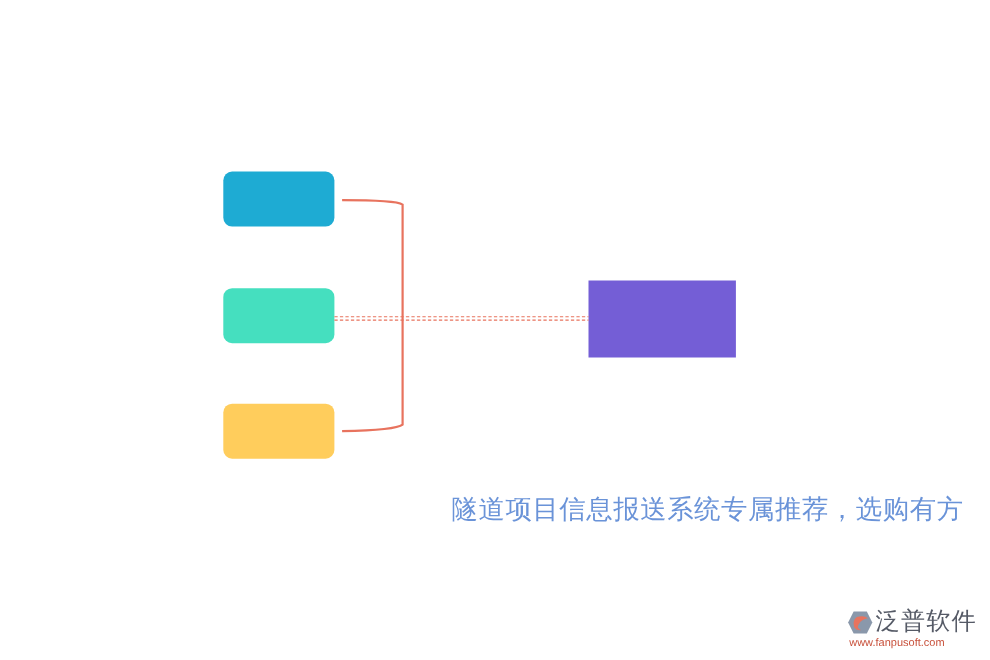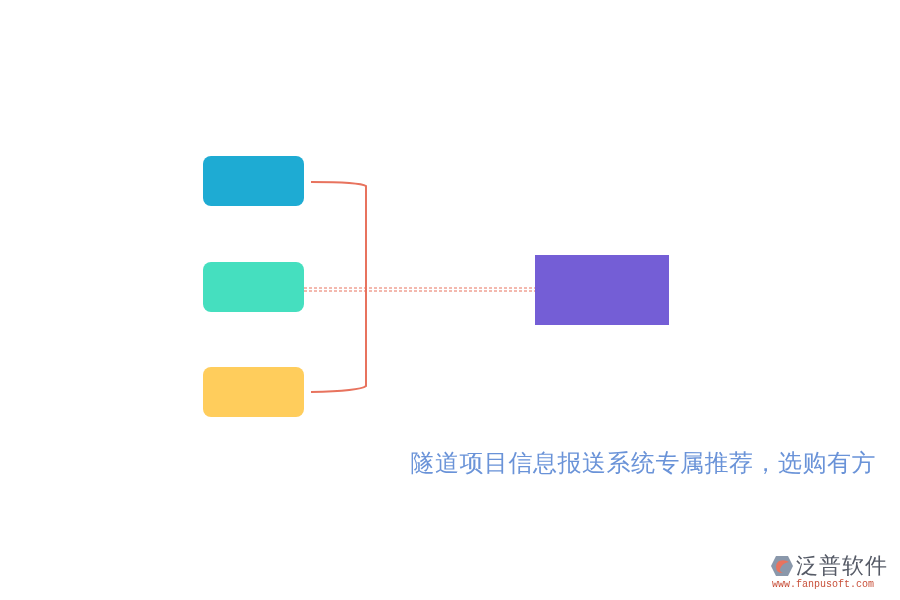--- a/index.html
+++ b/index.html
@@ -7,21 +7,21 @@
   .box { position:absolute; border-radius:8px; }
   #b1 { left:203px; top:156px; width:101px; height:50px; }
   #b2 { left:203px; top:262px; width:101px; height:50px; }
   #b3 { left:203px; top:367px; width:101px; height:50px; }
   #target { position:absolute; left:535px; top:255px; width:134px; height:70px; }
   svg.lines { position:absolute; left:0; top:0; }
   .caption { position:absolute; left:0; width:876px; top:447px; text-align:right; font-size:24px; color:#6a93d8; letter-spacing:0.5px; }
   .logo { position:absolute; left:770px; top:553px; width:125px; height:40px; }
   .logo-icon { position:absolute; left:0; top:2px; width:24px; height:22px; }
   .logo-name { position:absolute; left:26px; top:0; font-size:22px; color:#555a66; letter-spacing:1px; line-height:26px; }
-  .logo-url { position:absolute; left:2px; top:26px; font-family:Liberation Mono, monospace; font-size:10px; color:#c8503a; line-height:12px; }
+  .logo-url { position:absolute; left:2px; top:26px; font-family:Liberation Sans, sans-serif; font-size:10px; color:#c8503a; line-height:12px; }
 </style>
 </head>
 <body>
 
 <div class="box" id="b1" style="background:#1eabd3;"></div>
 <div class="box" id="b2" style="background:#45dfbf;"></div>
 <div class="box" id="b3" style="background:#ffcd5c;"></div>
 <div id="target" style="background:#745ed6;"></div>
 
 <svg class="lines" width="900" height="600">

